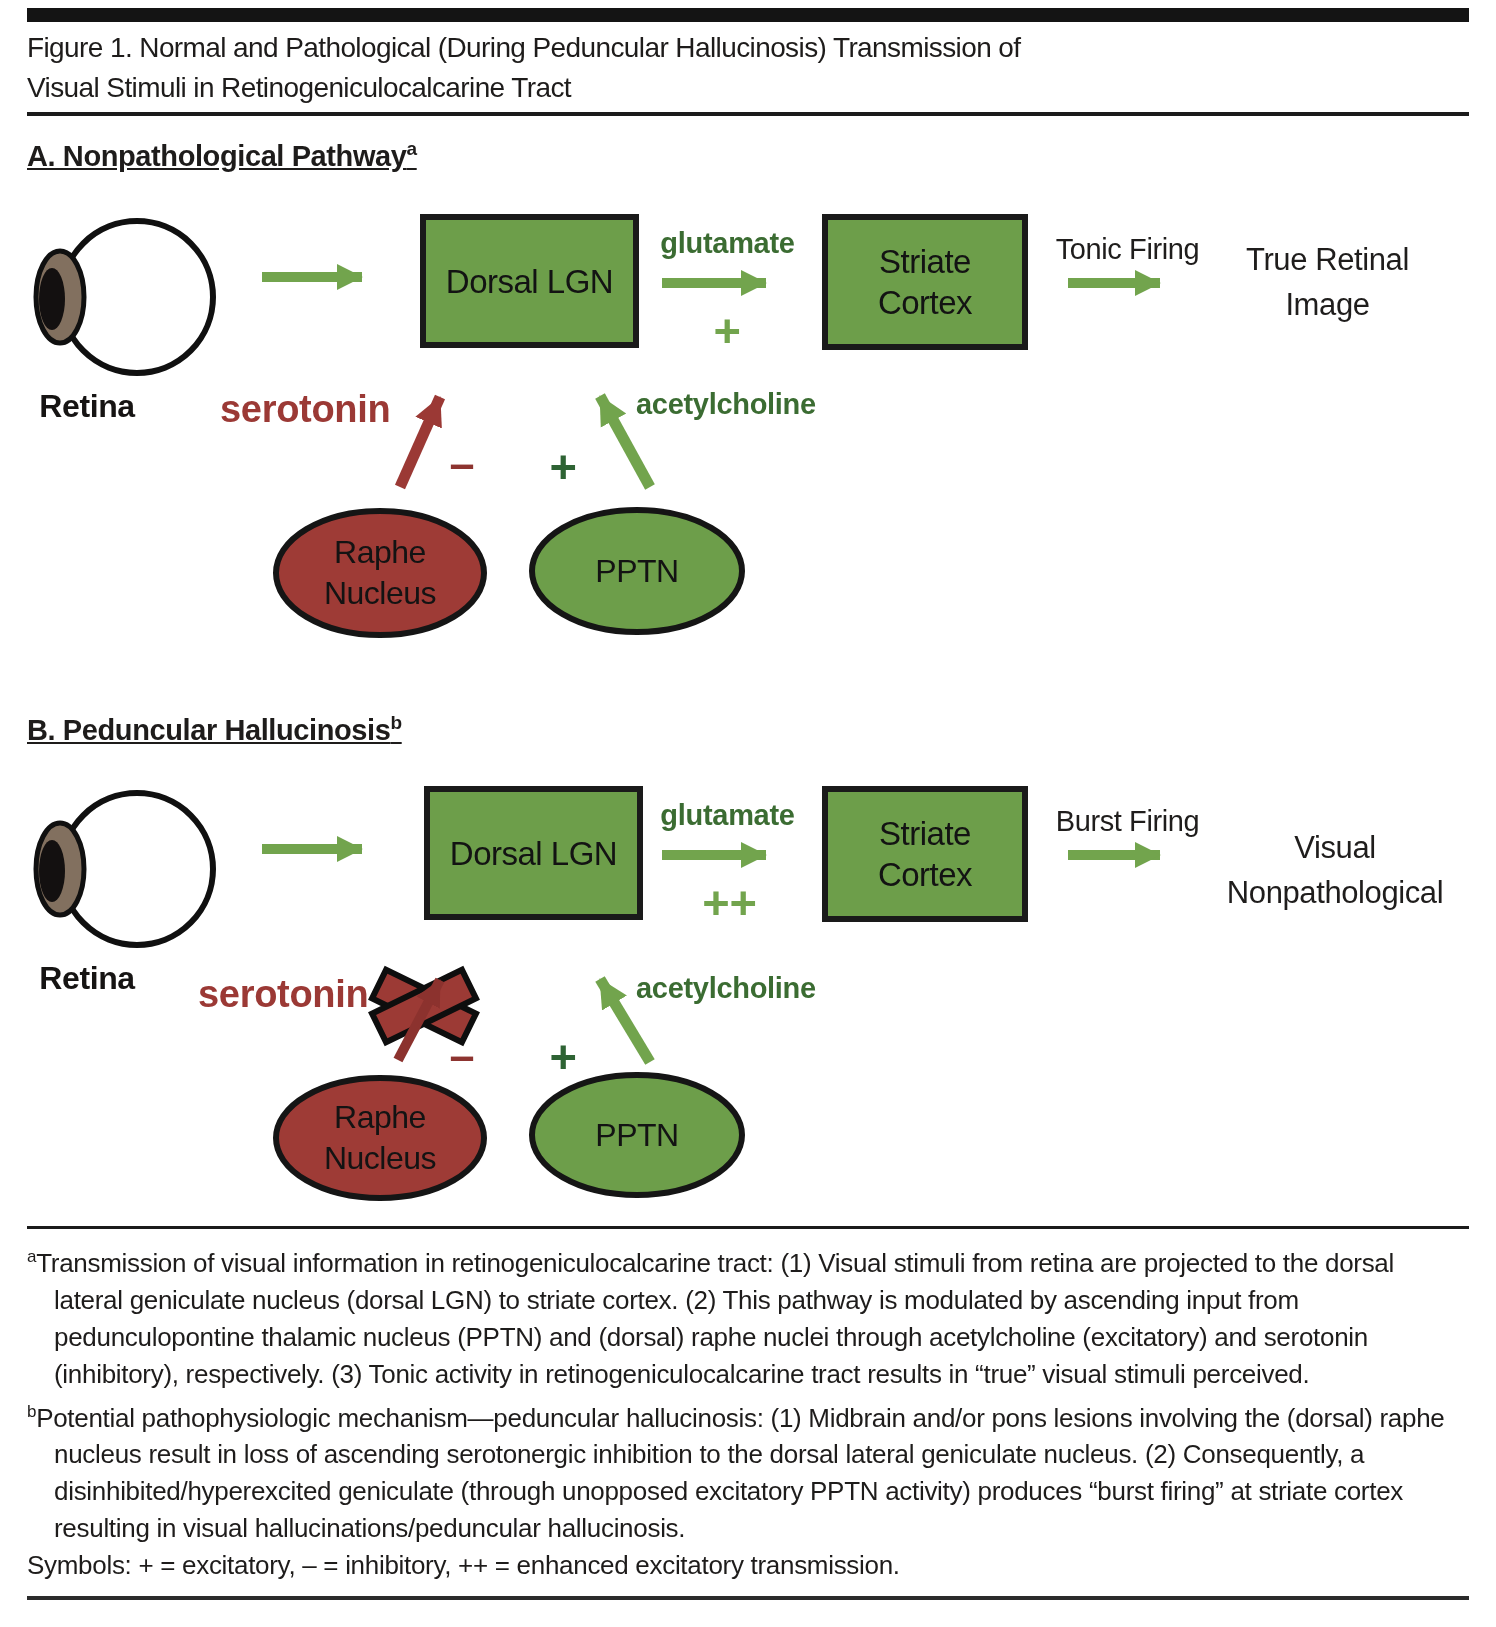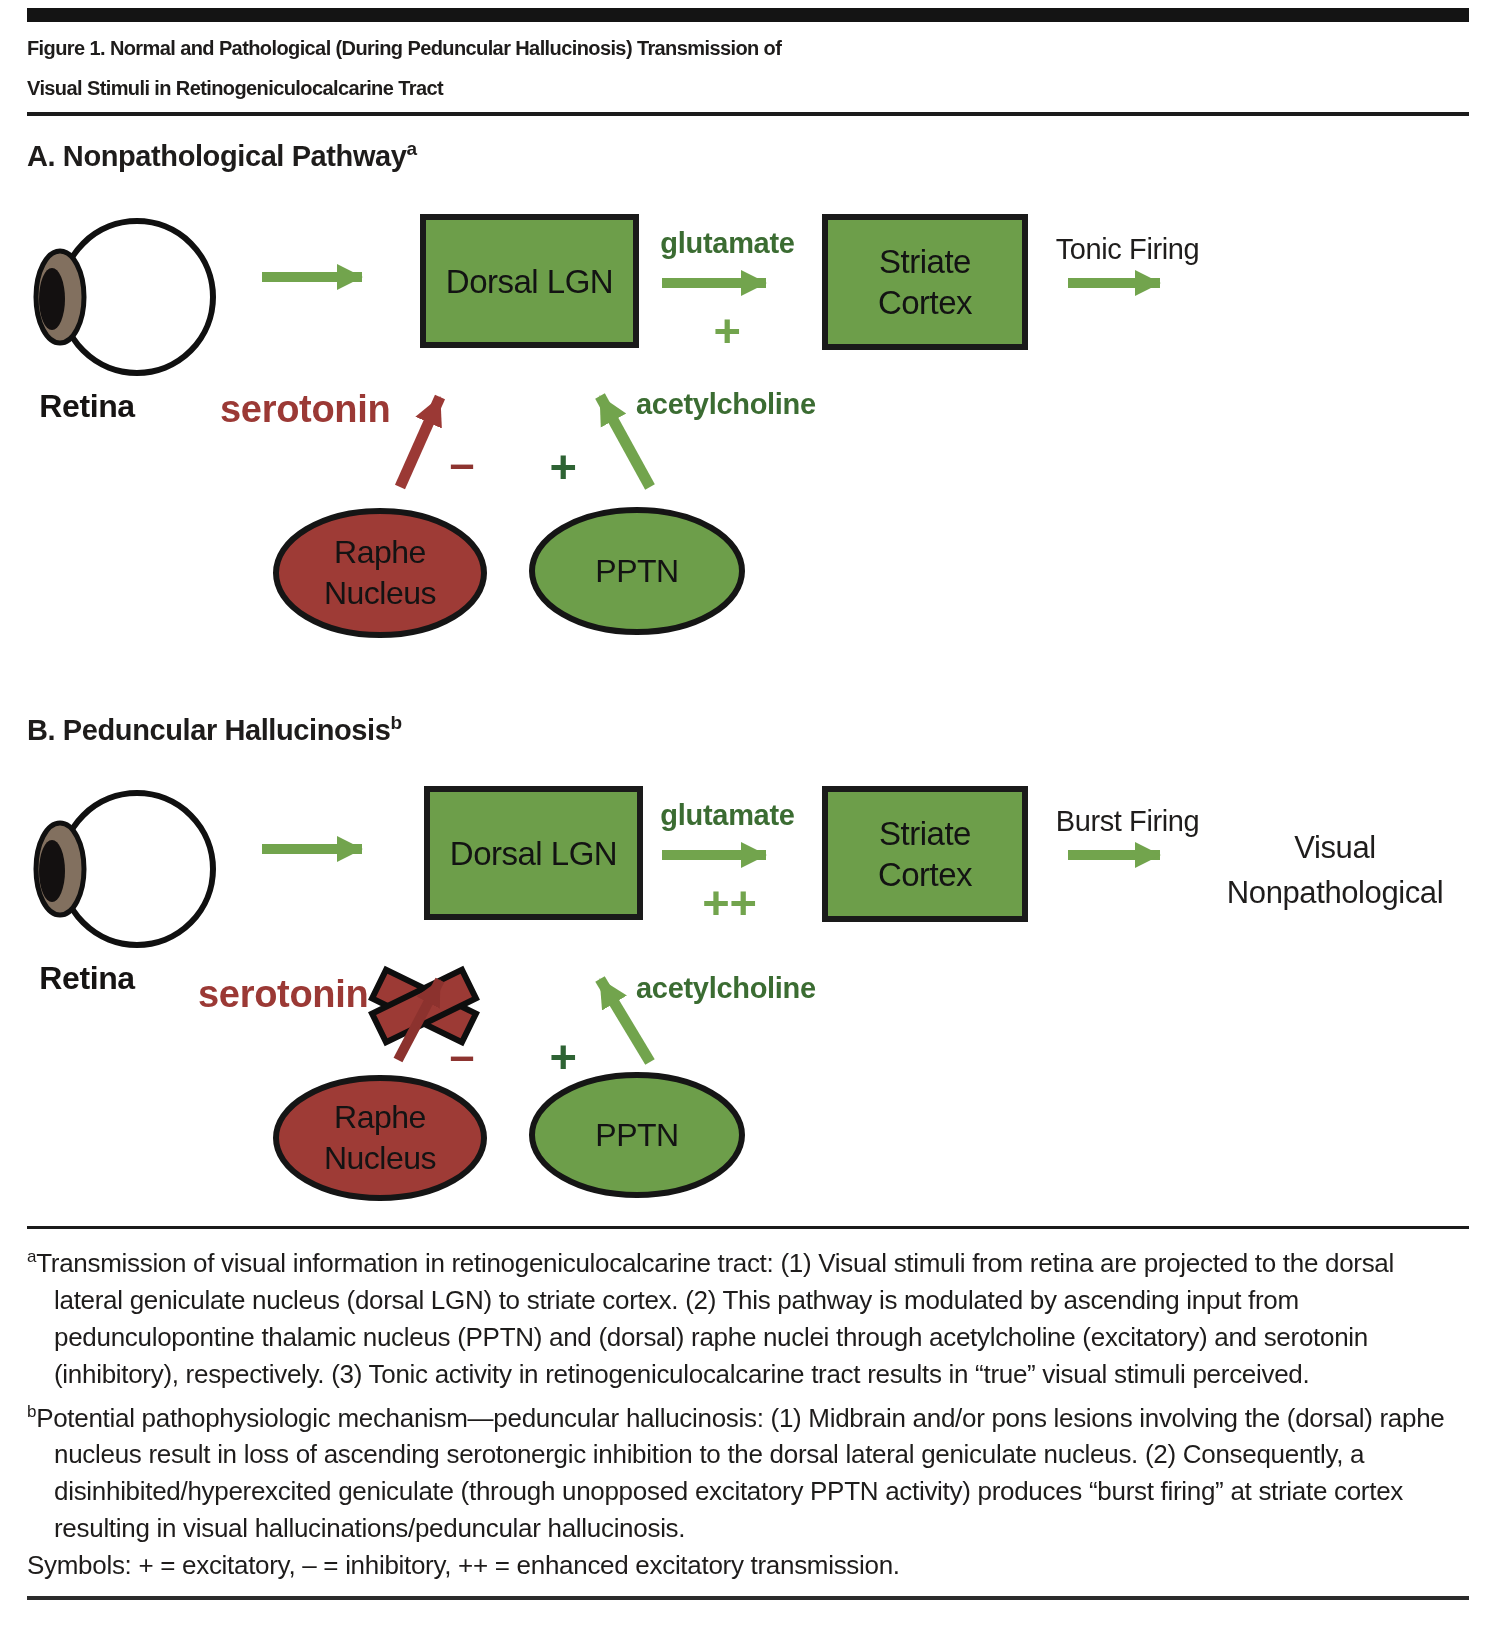--- a/index.html
+++ b/index.html
@@ -5,25 +5,25 @@
   html,body{margin:0;padding:0;background:#ffffff;}
   .page{
     position:relative;width:1496px;height:1627px;background:#ffffff;
     font-family:"Liberation Sans","DejaVu Sans",sans-serif;color:#1f1d1c;
     overflow:hidden;letter-spacing:-0.2px;
   }
   .abs{position:absolute;}
   .rule{position:absolute;left:27px;width:1442px;background:#1b1b1b;}
   .top-bar{top:8px;height:14px;background:#141414;}
   .title{
-    left:27px;top:28px;width:1440px;font-size:20px;font-weight:700;
+    left:27px;top:28px;width:1440px;font-size:28px;font-weight:400;
     line-height:40px;color:#1e1c1b;letter-spacing:-0.6px;
   }
   .section-heading{
-    left:27px;font-size:29px;font-weight:700;color:#1e1c1b;letter-spacing:-0.4px;
+    left:27px;font-size:29px;font-weight:700;color:#1e1c1b;letter-spacing:-0.4px;text-decoration:underline;
   }
   .section-heading sup{font-size:19px;font-weight:700;}
   .panel{left:0;width:1496px;}
   .panel svg{position:absolute;left:0;top:0;}
   .lbl{position:absolute;text-align:center;}
   .box-lbl{display:flex;align-items:center;justify-content:center;
     font-size:33px;color:#131313;line-height:41px;letter-spacing:-0.5px;}
   .nt-green{color:#3b6c32;font-weight:700;font-size:29px;letter-spacing:-0.3px;}
   .nt-red{color:#9b3935;font-weight:700;font-size:38px;letter-spacing:-0.3px;}
   .firing{font-size:29px;color:#1f1d1c;letter-spacing:-0.4px;}
@@ -89,20 +89,24 @@
     </svg>
     <div class="lbl retina" style="left:14px;top:203px;width:146px;">Retina</div>
     <div class="lbl box-lbl" style="left:423px;top:32px;width:213px;height:128px;">Dorsal LGN</div>
     <div class="lbl nt-green" style="left:640px;top:42px;width:175px;">glutamate</div>
     <div class="lbl sign sign-light" style="left:700px;top:122px;width:54px;">+</div>
     <div class="lbl box-lbl" style="left:825px;top:32px;width:200px;height:130px;flex-direction:column;">
       <div>Striate</div>
       <div>Cortex</div>
     </div>
     <div class="lbl firing" style="left:1035px;top:48px;width:185px;">Tonic Firing</div>
+    <div class="lbl outcome" style="left:1205px;top:52px;width:245px;">
+      <div>True Retinal</div>
+      <div>Image</div>
+    </div>
     <div class="lbl nt-red" style="left:220px;top:203px;width:162px;text-align:right;">serotonin</div>
     <div class="lbl sign sign-red" style="left:434px;top:256px;width:56px;">–</div>
     <div class="lbl sign sign-darkgreen" style="left:535px;top:258px;width:56px;">+</div>
     <div class="lbl nt-green" style="left:636px;top:203px;width:215px;text-align:left;">acetylcholine</div>
     <div class="lbl ellipse-lbl" style="left:276px;top:326px;width:208px;height:124px;">
       <div>Raphe</div>
       <div>Nucleus</div>
     </div>
     <div class="lbl ellipse-lbl" style="left:532px;top:325px;width:210px;height:122px;">PPTN</div>
   </div>

